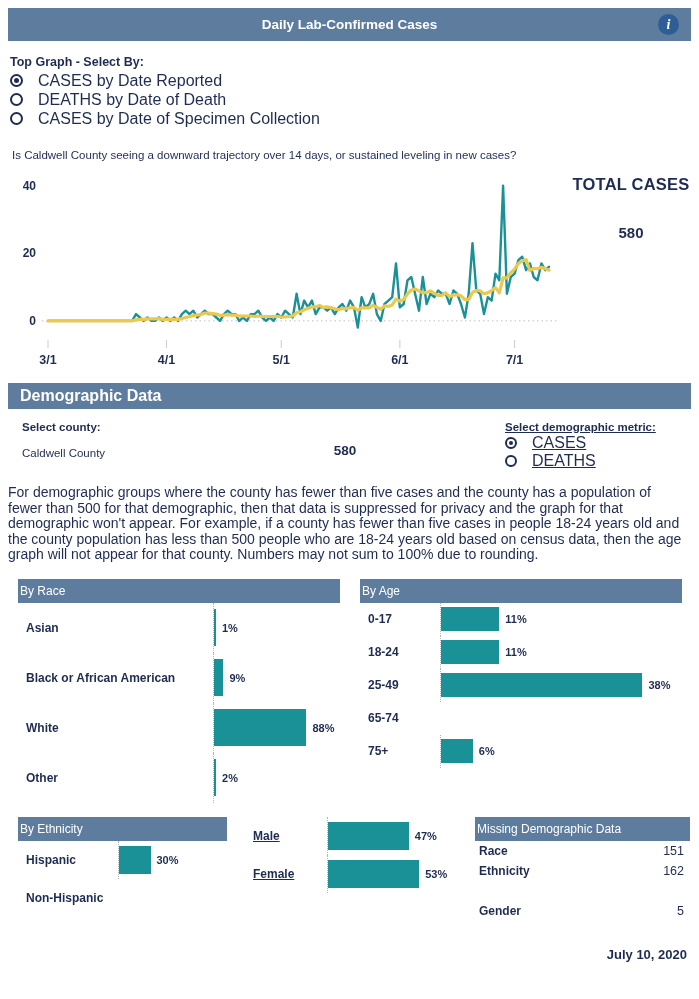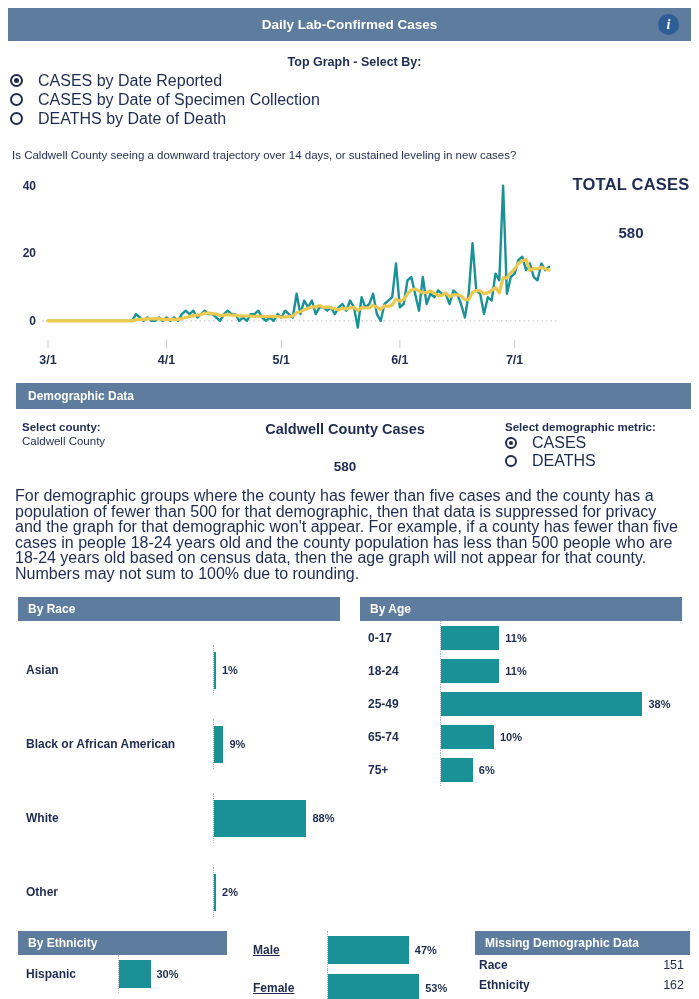--- a/index.html
+++ b/index.html
@@ -12,69 +12,69 @@
     display:flex; align-items:center; justify-content:center; position:relative;
   }
   .topbar-title { color:#fff; font-weight:bold; font-size:13.5px; }
   .info-btn {
     position:absolute; right:12px; top:6px; width:21px; height:21px; border-radius:50%;
     background:#2E5E95; color:#fff; display:flex; align-items:center; justify-content:center;
     font-family:"Liberation Serif", serif; font-style:italic; font-weight:bold; font-size:14px; cursor:pointer;
   }
 
   
-  .select-by { margin:14px 0 0 10px;text-align:center; }
+  .select-by { margin:14px 0 0 10px; }
   .group-title { font-weight:bold; font-size:12.5px; margin-bottom:3px; }
   .radio-row { display:flex; align-items:center; margin:2px 0; height:17px; cursor:pointer; }
   .radio { width:13px; height:13px; border:2px solid #1F2C51; border-radius:50%; position:relative; flex:none; background:#fff; }
   .radio.checked::after { content:""; position:absolute; left:2px; top:2px; right:2px; bottom:2px; background:#1F2C51; border-radius:50%; }
   .radio-label { margin-left:15px; font-size:16px; }
 
   
   .question { margin:22px 0 0 12px; font-size:11.5px; }
   .chart-row { display:flex; margin:4px 0 0 2px; }
   .total-cases { width:128px; margin-top:10px; text-align:center; }
   .total-cases-label { font-weight:bold; font-size:16.5px; letter-spacing:.2px; }
   .total-cases-value { font-weight:bold; font-size:15px; margin-top:30px; }
   .ytick { fill:#1F2C51; font-weight:bold; font-size:12px; font-family:"Liberation Sans",sans-serif; }
   .xtick { fill:#1F2C51; font-weight:bold; font-size:12.5px; font-family:"Liberation Sans",sans-serif; }
 
   
   .section-bar {
-    margin:10px 8px 0 16px; height:26px; background:#5E7D9E; color:#fff;
-    font-weight:bold; font-size:12px; display:flex; align-items:center; padding-left:12px;
+    margin:10px 8px 0 8px; height:26px; background:#5E7D9E; color:#fff;
+    font-weight:bold; font-size:16px; display:flex; align-items:center; padding-left:12px;
   }
 
   
   .demo-controls { display:flex; margin:12px 0 0 0; }
   .dc-left { width:220px; padding-left:22px; }
   .dc-label { font-weight:bold; font-size:11.5px; }
-  .dc-county { font-size:11.5px; margin-top:2px; cursor:pointer; }
+  .dc-county { font-size:11.5px; margin-top:14px; cursor:pointer; }
   .dc-center { width:250px; text-align:center; }
   .dc-center-title { font-weight:bold; font-size:14.5px; }
   .dc-center-value { font-weight:bold; font-size:13.5px; margin-top:22px; }
-  .dc-right { padding-left:35px; }
+  .dc-right { padding-left:35px;text-decoration:underline; }
   .dc-right .radio-row { height:16px;text-align:right; }
   .dc-right .radio { width:12px; height:12px; }
 
   
-  .disclaimer { margin:14px 14px 0 15px; font-size:16px; line-height:15.5px; }
-
-  
-  .panel-header { height:24px; background:#5E7D9E; color:#fff; font-weight:bold; font-size:12px;
-    display:flex; align-items:center; padding-left:10px; }
+  .disclaimer { margin:14px 14px 0 8px; font-size:14px; line-height:15.5px; }
+
+  
+  .panel-header { height:24px; background:#5E7D9E; color:#fff; font-weight:normal; font-size:12px;
+    display:flex; align-items:center; padding-left:2px; }
   .row1 { display:flex; margin:16px 0 0 18px; }
   .panel-race { width:322px; margin-right:20px; }
   .panel-age { width:322px; }
   .brow { display:flex; align-items:center; }
   .brow .blabel { font-weight:bold; font-size:12px; padding-left:8px; flex:none; }
   .bars-wrap { border-left:1px dotted #b2b6bc; align-self:stretch; display:flex; align-items:center; flex:1; }
   .bar { background:#1A9196; flex:none; }
   .pct { font-weight:bold; font-size:11px; margin-left:6px; }
-  .panel-race .brow { height:50px;margin-top:24px; }
+  .panel-race .brow { height:50px; }
   .panel-race .blabel { width:195px; }
   .panel-race .bar { height:37px; }
   .panel-age .brow { height:33px; }
   .panel-age .blabel { width:80px; }
   .panel-age .bar { height:24px; }
 
   .row2 { display:flex; margin:14px 0 0 18px; }
   .panel-eth { width:209px; margin-right:18px; }
   .panel-gender { width:210px; margin-right:20px; }
   .panel-eth .brow, .panel-gender .brow { height:38px; }
@@ -100,25 +100,25 @@
 </div>
 
 <div class="select-by">
   <div class="group-title">Top Graph - Select By:</div>
   <div class="radio-row">
     <span class="radio checked"></span>
     <span class="radio-label">CASES by Date Reported</span>
   </div>
   <div class="radio-row">
     <span class="radio"></span>
-    <span class="radio-label">CASES by Date of Specimen Collection</span>
+    <span class="radio-label">DEATHS by Date of Death</span>
   </div>
   <div class="radio-row">
     <span class="radio"></span>
-    <span class="radio-label">DEATHS by Date of Death</span>
+    <span class="radio-label">CASES by Date of Specimen Collection</span>
   </div>
 </div>
 
 <p class="question">Is Caldwell County seeing a downward trajectory over 14 days, or sustained leveling in new cases?</p>
 
 <div class="chart-row">
   <svg id="trend-svg" width="565" height="208">
       <line x1="40" y1="155.86666666666667" x2="557" y2="155.86666666666667" stroke="#b9bdc4" stroke-width="1" stroke-dasharray="1.5,3"></line>
       <text x="34" y="159.86666666666667" text-anchor="end" class="ytick">0</text>
       <text x="34" y="92.31111111111112" text-anchor="end" class="ytick">20</text>
@@ -145,21 +145,20 @@
 <div class="section-bar">
   <span>Demographic Data</span>
 </div>
 
 <div class="demo-controls">
   <div class="dc-left">
     <div class="dc-label">Select county:</div>
     <div class="dc-county">Caldwell County</div>
   </div>
   <div class="dc-center">
-    <div class="dc-center-title">Caldwell County Cases</div>
     <div class="dc-center-value">580</div>
   </div>
   <div class="dc-right">
     <div class="dc-label">Select demographic metric:</div>
     <div class="radio-row">
       <span class="radio checked"></span>
       <span class="radio-label">CASES</span>
     </div>
     <div class="radio-row">
       <span class="radio"></span>
@@ -225,24 +224,20 @@
     </div>
     <div class="brow">
       <span class="blabel">25-49</span>
       <span class="bars-wrap">
           <span class="bar" style="width: 201.4px; background: rgb(26, 145, 150);"></span>
       <span class="pct">38%</span>
         </span>
     </div>
     <div class="brow">
       <span class="blabel">65-74</span>
-      <span class="bars-wrap">
-          <span class="bar" style="width: 53px; background: rgb(26, 145, 150);"></span>
-      <span class="pct">10%</span>
-        </span>
     </div>
     <div class="brow">
       <span class="blabel">75+</span>
       <span class="bars-wrap">
           <span class="bar" style="width: 31.8px; background: rgb(26, 145, 150);"></span>
       <span class="pct">6%</span>
         </span>
     </div>
   </div>
 </div>

